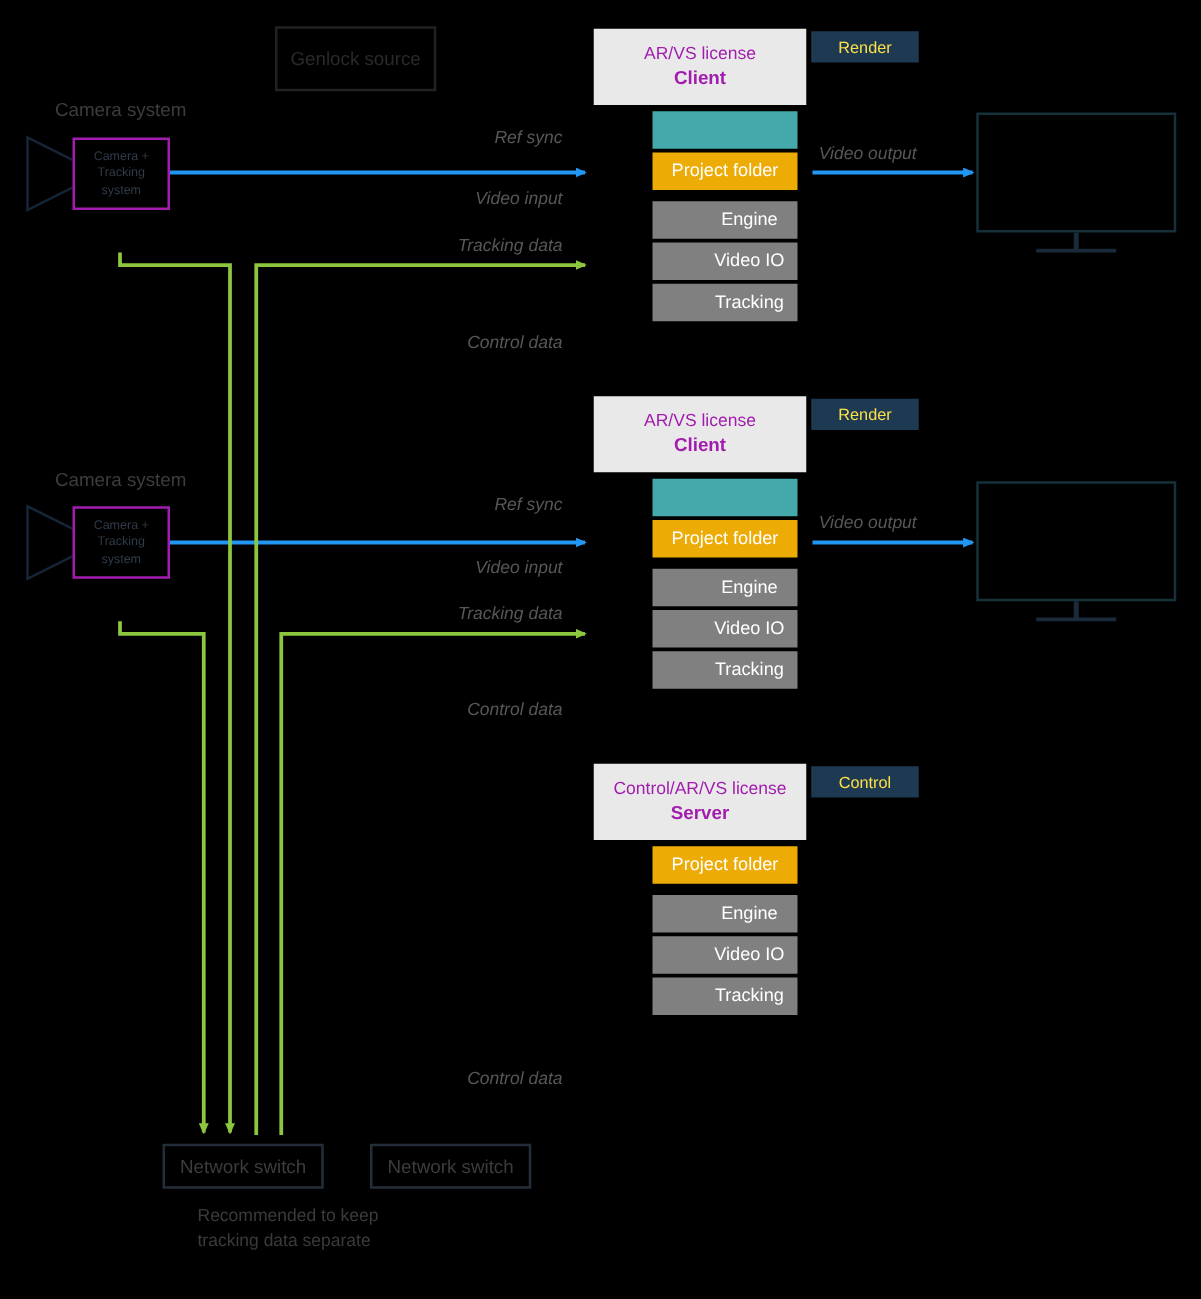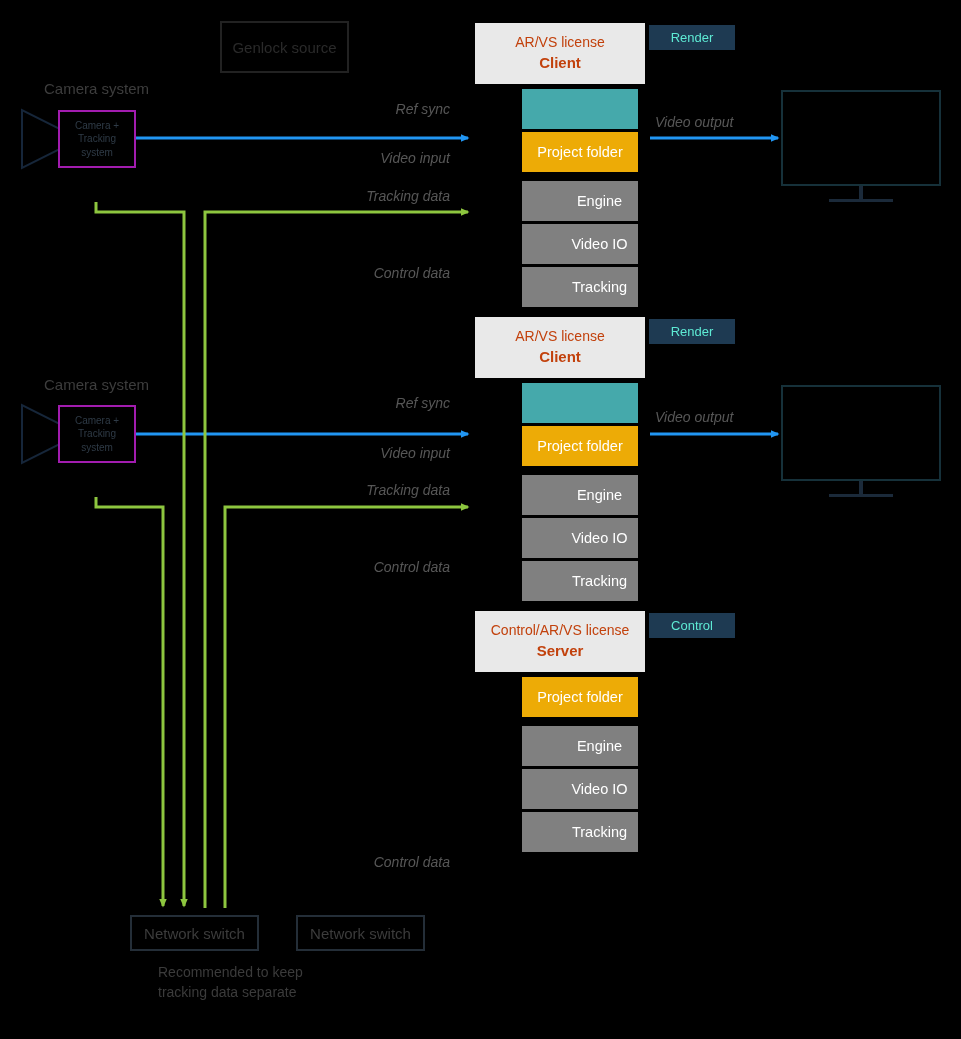--- a/index.html
+++ b/index.html
@@ -86,56 +86,56 @@
   
   .machine {
     box-sizing: border-box;
     border: 3px solid #000000;
     background: #000000;
     width: 176px;
   }
   .machine-header {
     box-sizing: border-box;
     background: #e9e9e9;
-    color: #c2410c;
+    color: #a21caf;
     text-align: center;
     padding: 9px 4px 10px;
     font-size: 14px;
     line-height: 1.45;
   }
   .machine-header .role {
     display: block;
     font-weight: bold;
     font-size: 15px;
   }
   .machine-bars {
     padding: 5px 7px 7px;
     background: #000000;
   }
   .bar {
     box-sizing: border-box;
-    height: 40px;
+    height: 30px;
     display: flex;
     align-items: center;
     justify-content: center;
     color: #ffffff;
     font-size: 14.5px;
     margin-bottom: 3px;
     margin-left: 40px;
   }
   .bar.spaced { margin-bottom: 9px; }
   .bar.teal   { background: #45a9ab; }
   .bar.amber  { background: #edab06; }
   .bar.grey   { background: #808080; padding-left: 39px; }
 
   
   .role-badge {
     box-sizing: border-box;
     background: #1e3a52;
-    color: #5eead4;
+    color: #fde047;
     font-size: 13px;
     padding: 5px 0;
     text-align: center;
     white-space: nowrap;
   }
 
   
   .monitor-screen {
     box-sizing: border-box;
     border: 2px solid #16313a;

